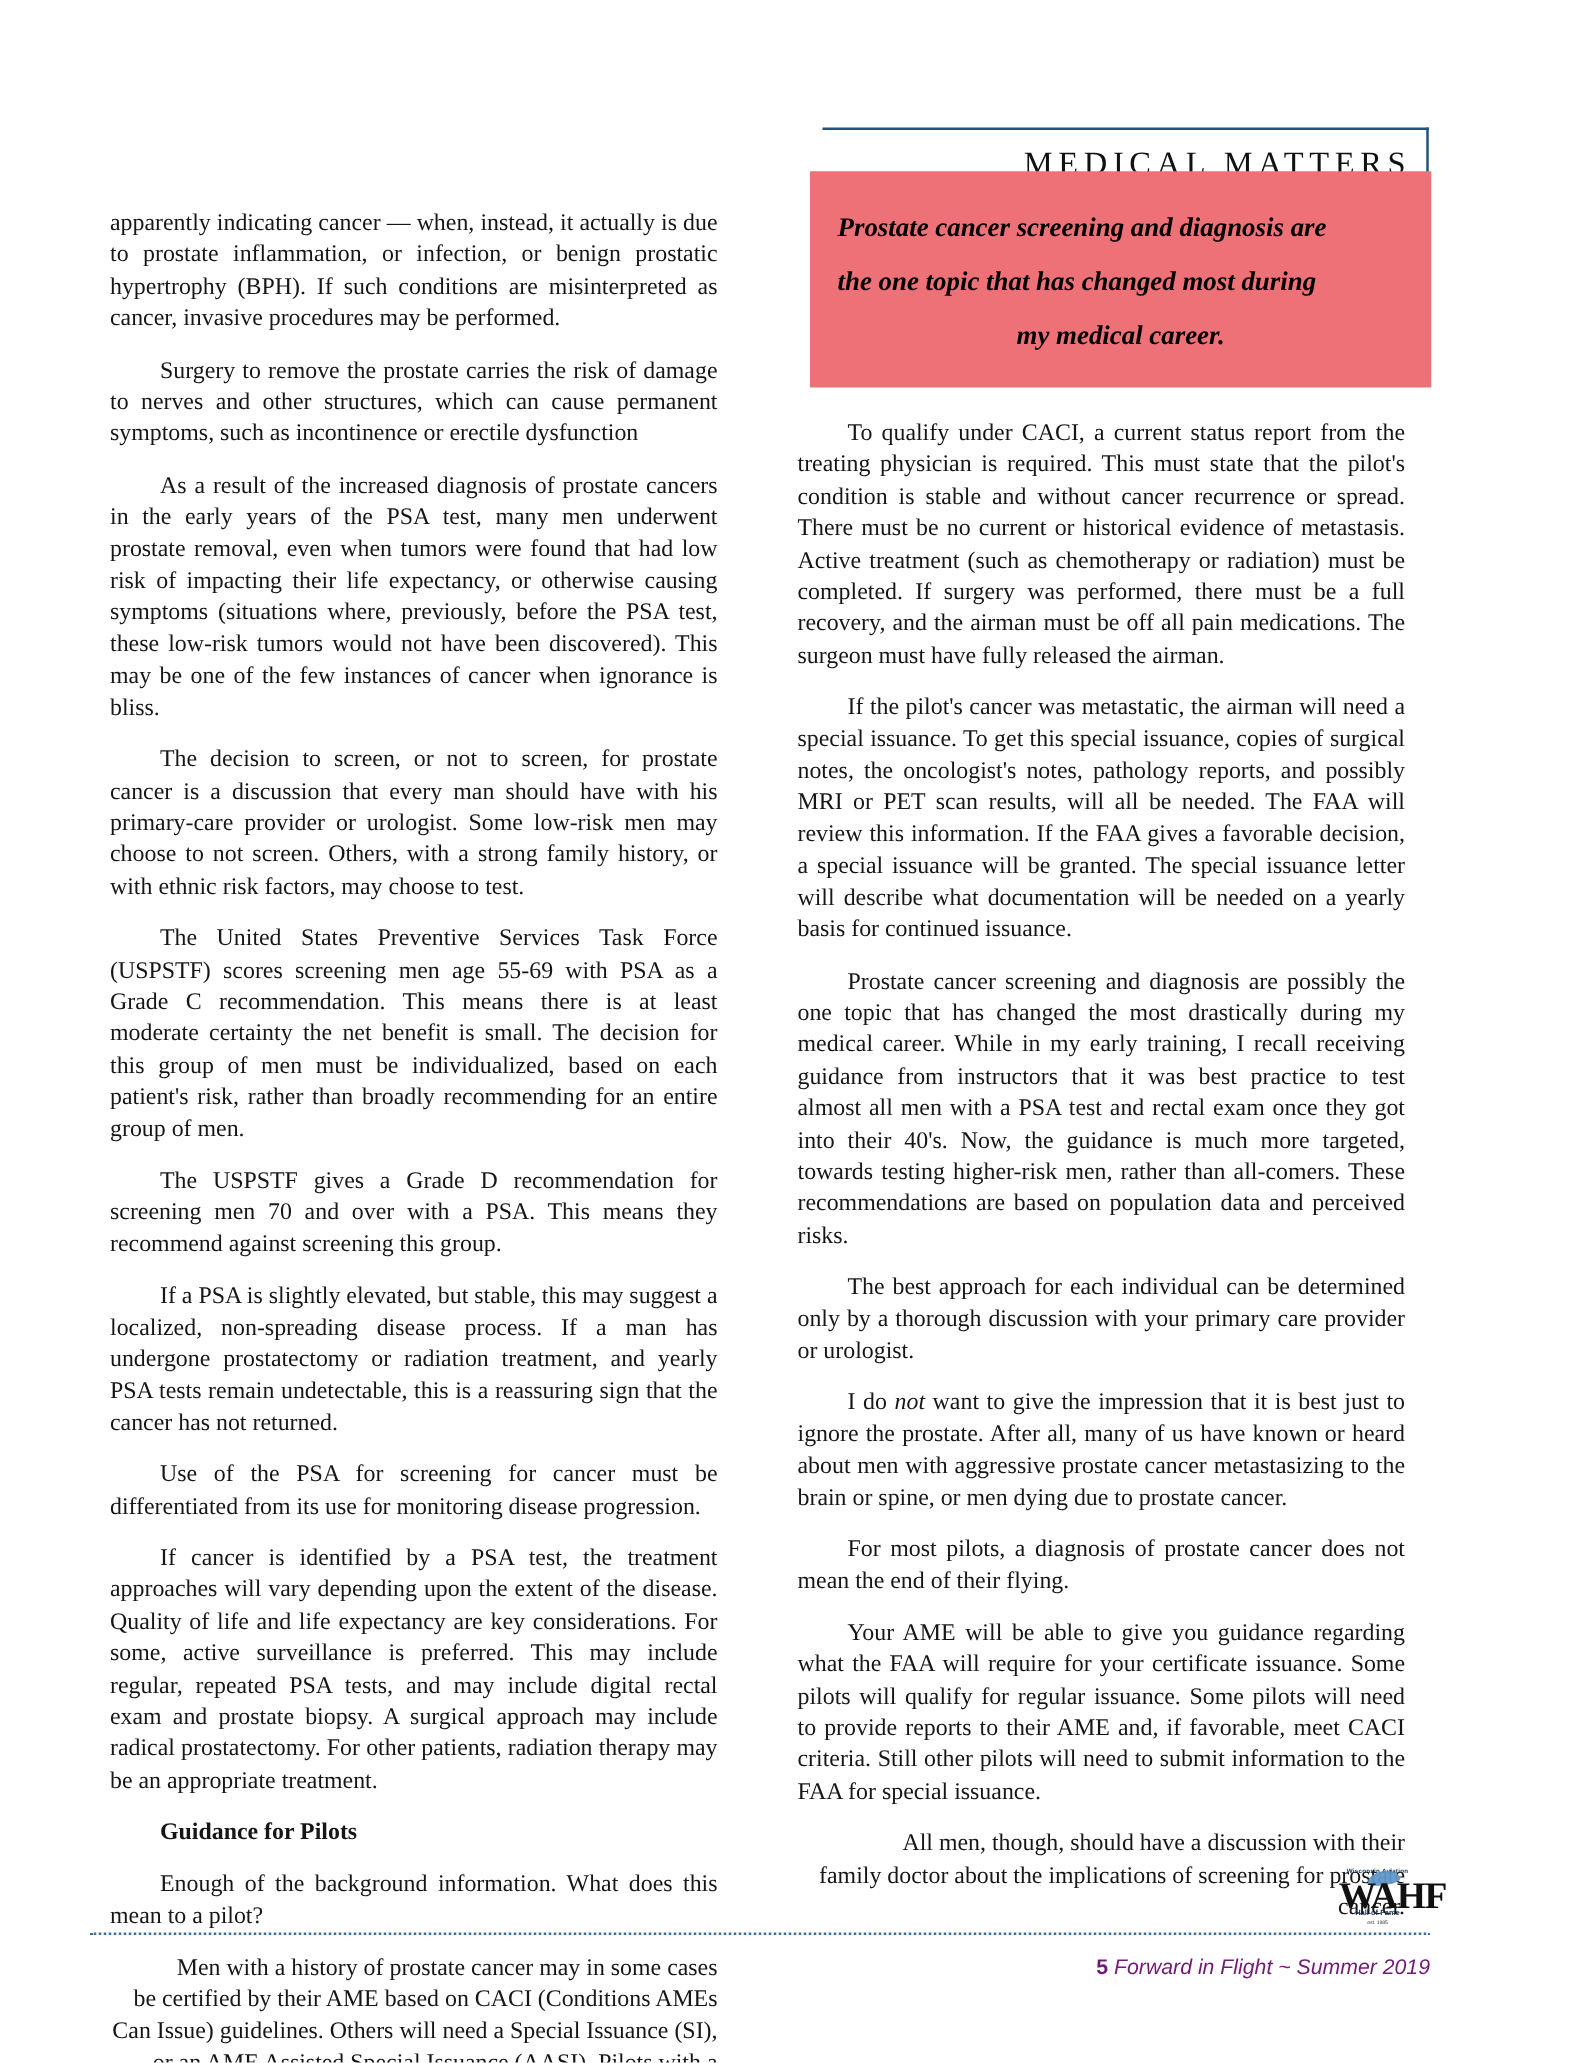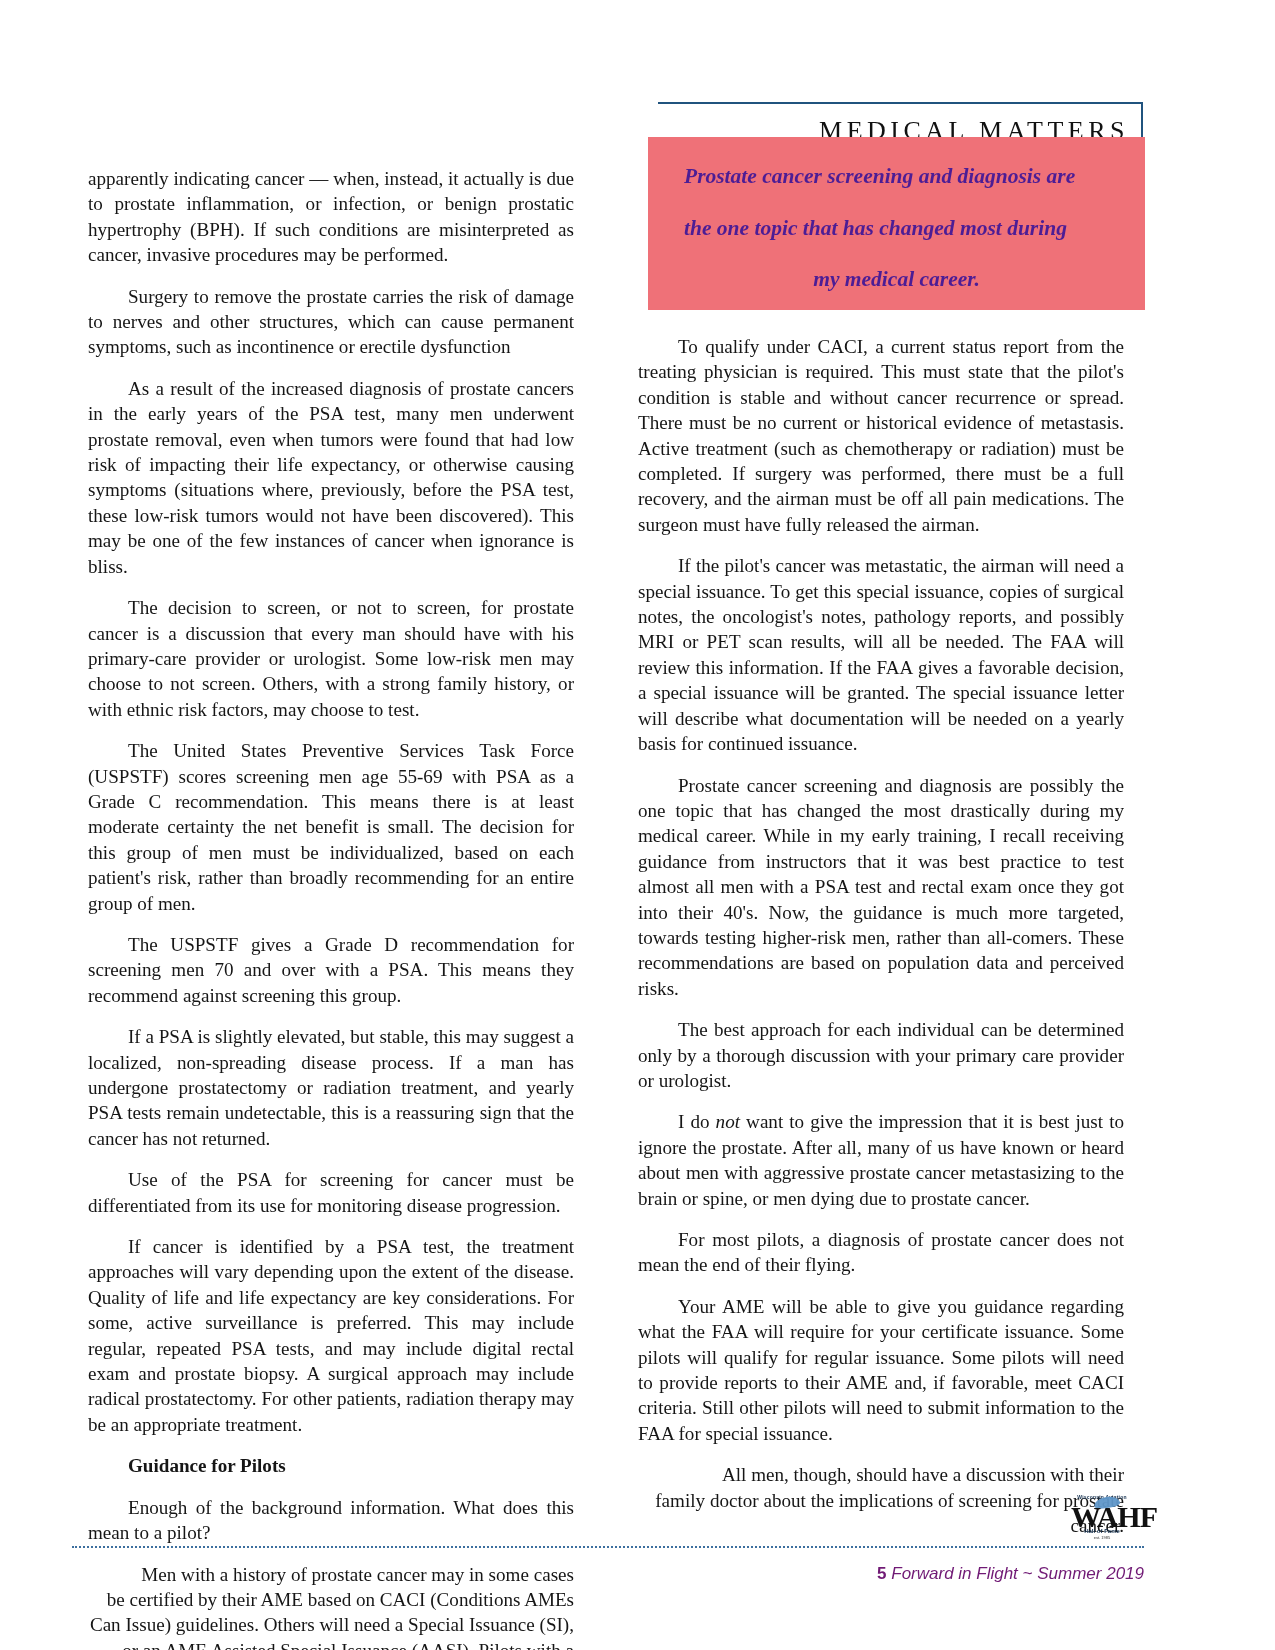--- a/index.html
+++ b/index.html
@@ -68,27 +68,27 @@
     width: 497px;
     height: 173px;
     background: #ef7178;
     box-sizing: border-box;
     padding: 14px 22px 10px 22px;
     display: flex;
     flex-direction: column;
     justify-content: space-evenly;
   }
   .pullquote p {
-    margin: 14px;
+    margin: 0;
     font-family: "Liberation Serif", "DejaVu Serif", serif;
     font-weight: bold;
     font-style: italic;
     font-size: 21.5px;
     line-height: 1.1;
-    color: #4c1d95;
+    color: #000000;
     text-align: center;
   }
   .pullquote p.ln1 { text-align: left; }
   .pullquote p.ln2 { text-align: left; }
   .pullquote p.ln3 { text-align: center; }
 
   
   .col {
     position: absolute;
     top: 150px;

